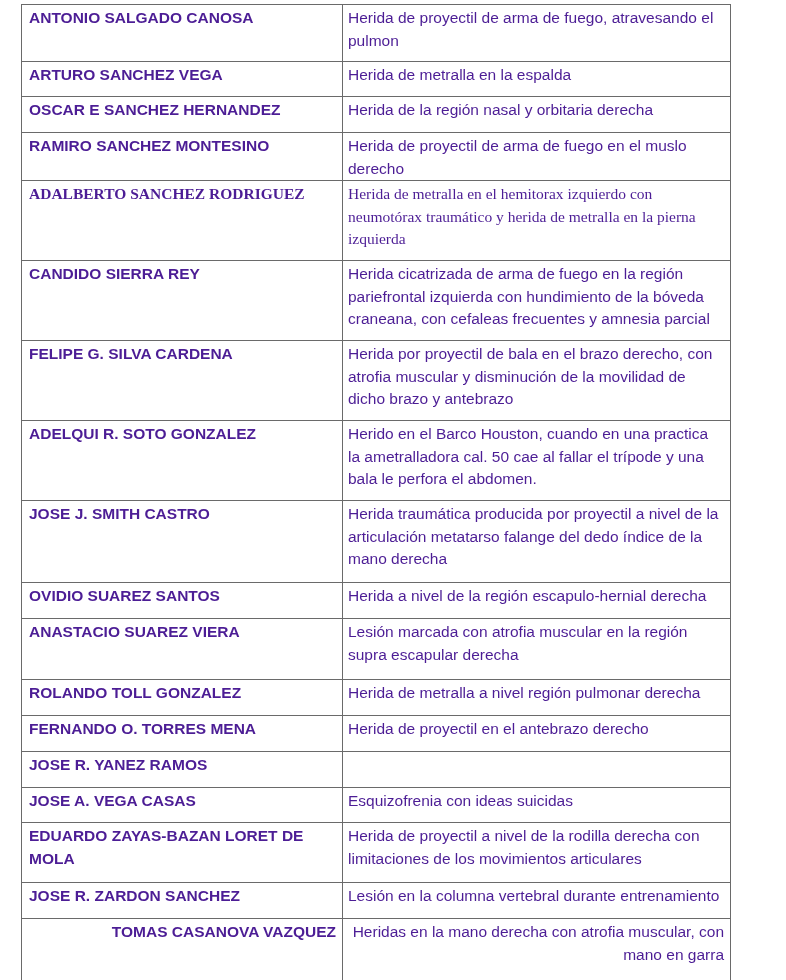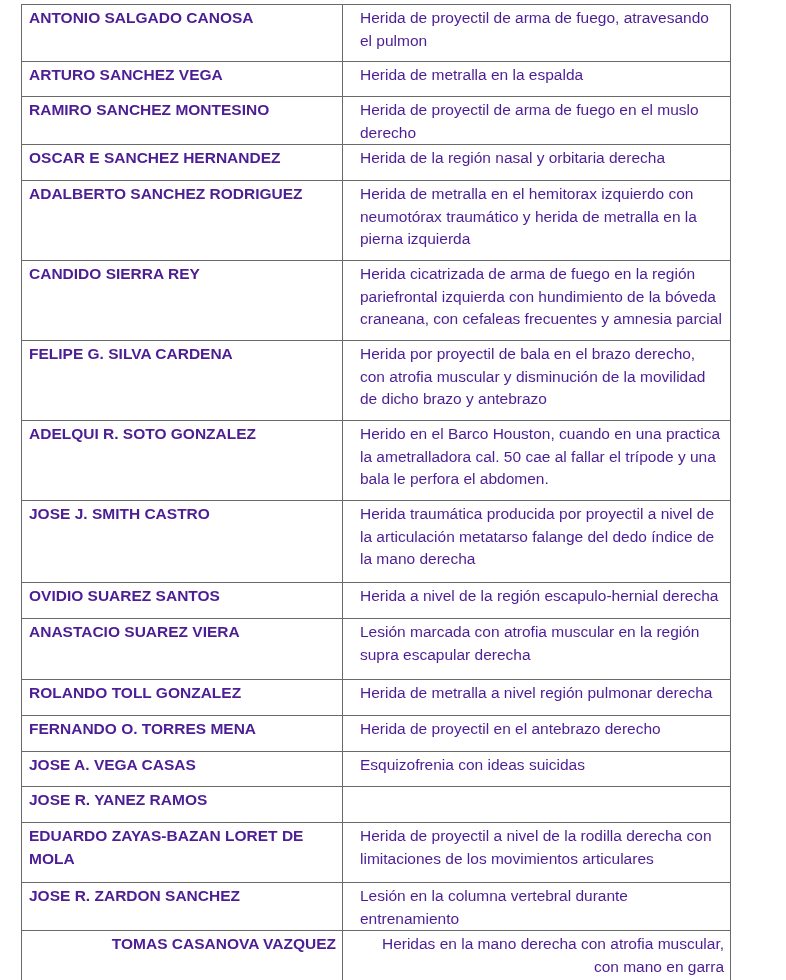--- a/index.html
+++ b/index.html
@@ -7,44 +7,44 @@
   .tbl {
     position:absolute; left:21px; top:4px; width:710px;
     border-collapse:collapse; table-layout:fixed;
     font-family:"Liberation Sans", sans-serif; font-size:15.5px; color:#4c1d95;
   }
   .tbl td {
     border:1px solid #6a6a6a; vertical-align:top;
     padding:2px 6px 0 6px; line-height:22.5px;
   }
   .tbl td.name { width:307px; font-weight:bold; padding-left:7px; }
-  .tbl td.desc { padding-left:17px; }
+  .tbl td.desc { padding-left:5px; }
 </style>
 </head>
 <body>
 
 <table class="tbl">
   <tbody id="tbody">
       <tr style="height: 57px;">
         <td class="name">ANTONIO SALGADO CANOSA</td>
         <td class="desc">Herida de proyectil de arma de fuego, atravesando el pulmon</td>
       </tr>
       <tr style="height: 35px;">
         <td class="name">ARTURO SANCHEZ VEGA</td>
         <td class="desc">Herida de metralla en la espalda</td>
       </tr>
       <tr style="height: 36px;">
+        <td class="name">OSCAR E SANCHEZ HERNANDEZ</td>
+        <td class="desc">Herida de la región nasal y orbitaria derecha</td>
+      </tr>
+      <tr style="height: 36px;">
         <td class="name">RAMIRO SANCHEZ MONTESINO</td>
         <td class="desc">Herida de proyectil de arma de fuego en el muslo derecho</td>
       </tr>
-      <tr style="height: 36px;">
-        <td class="name">OSCAR E SANCHEZ HERNANDEZ</td>
-        <td class="desc">Herida de la región nasal y orbitaria derecha</td>
-      </tr>
-      <tr style="height: 80px;">
+      <tr style="height: 80px; font-family: Liberation Serif, serif;">
         <td class="name">ADALBERTO SANCHEZ RODRIGUEZ</td>
         <td class="desc">Herida de metralla en el hemitorax izquierdo con neumotórax traumático y herida de metralla en la pierna izquierda</td>
       </tr>
       <tr style="height: 80px;">
         <td class="name">CANDIDO SIERRA REY</td>
         <td class="desc">Herida cicatrizada de arma de fuego en la región pariefrontal izquierda con hundimiento de la bóveda craneana, con cefaleas frecuentes y amnesia parcial</td>
       </tr>
       <tr style="height: 80px;">
         <td class="name">FELIPE G. SILVA CARDENA</td>
         <td class="desc">Herida por proyectil de bala en el brazo derecho, con atrofia muscular y disminución de la movilidad de dicho brazo y antebrazo</td>
@@ -66,27 +66,27 @@
         <td class="desc">Lesión marcada con atrofia muscular en la región supra escapular derecha</td>
       </tr>
       <tr style="height: 36px;">
         <td class="name">ROLANDO TOLL GONZALEZ</td>
         <td class="desc">Herida de metralla a nivel región pulmonar derecha</td>
       </tr>
       <tr style="height: 36px;">
         <td class="name">FERNANDO O. TORRES MENA</td>
         <td class="desc">Herida de proyectil en el antebrazo derecho</td>
       </tr>
+      <tr style="height: 36px;">
+        <td class="name">JOSE R. YANEZ RAMOS</td>
+        <td class="desc"></td>
+      </tr>
       <tr style="height: 35px;">
         <td class="name">JOSE A. VEGA CASAS</td>
         <td class="desc">Esquizofrenia con ideas suicidas</td>
-      </tr>
-      <tr style="height: 36px;">
-        <td class="name">JOSE R. YANEZ RAMOS</td>
-        <td class="desc"></td>
       </tr>
       <tr style="height: 60px;">
         <td class="name">EDUARDO ZAYAS-BAZAN LORET DE MOLA</td>
         <td class="desc">Herida de proyectil a nivel de la rodilla derecha con limitaciones de los movimientos articulares</td>
       </tr>
       <tr style="height: 36px;">
         <td class="name">JOSE R. ZARDON SANCHEZ</td>
         <td class="desc">Lesión en la columna vertebral durante entrenamiento</td>
       </tr>
       <tr style="height: 64px; text-align: right;">

